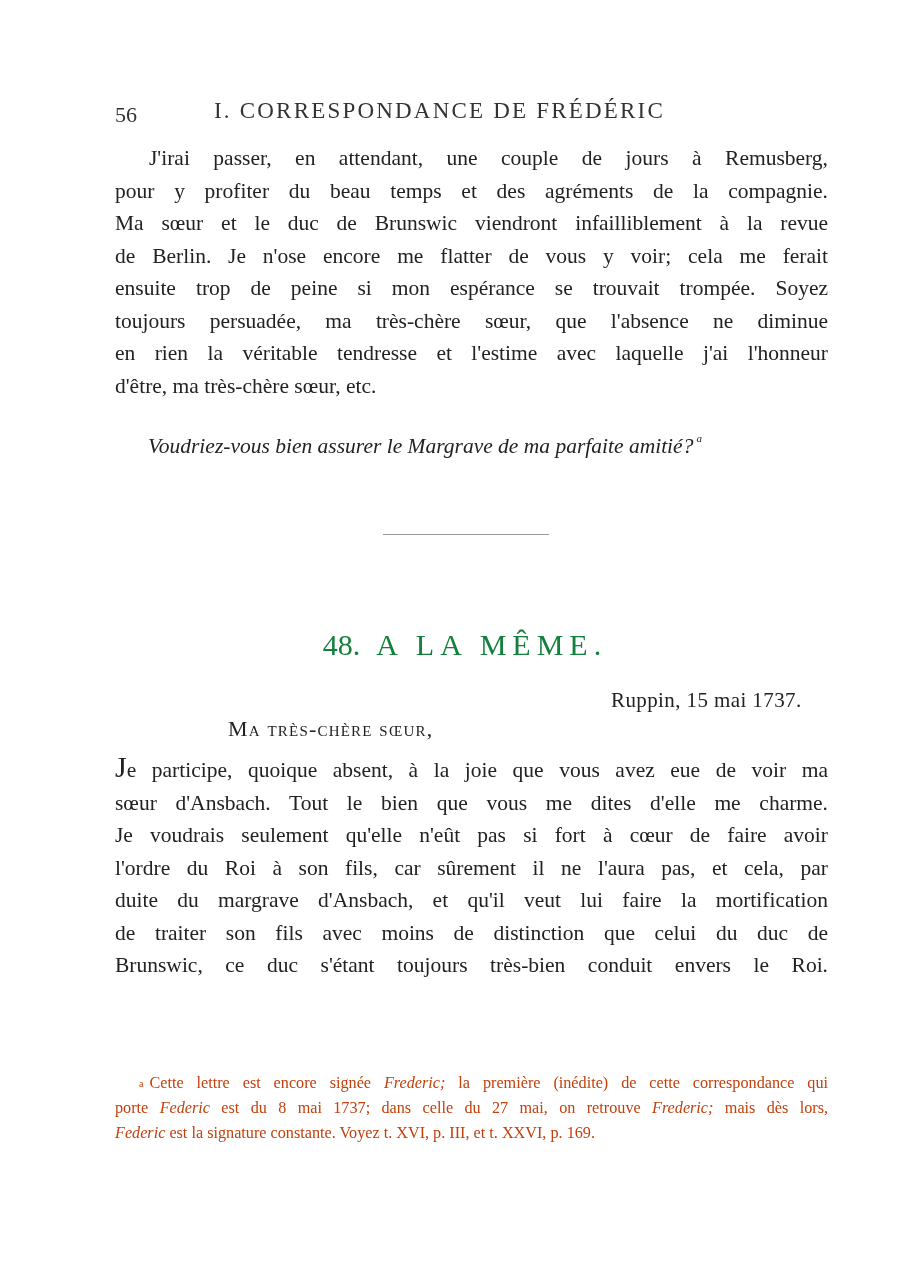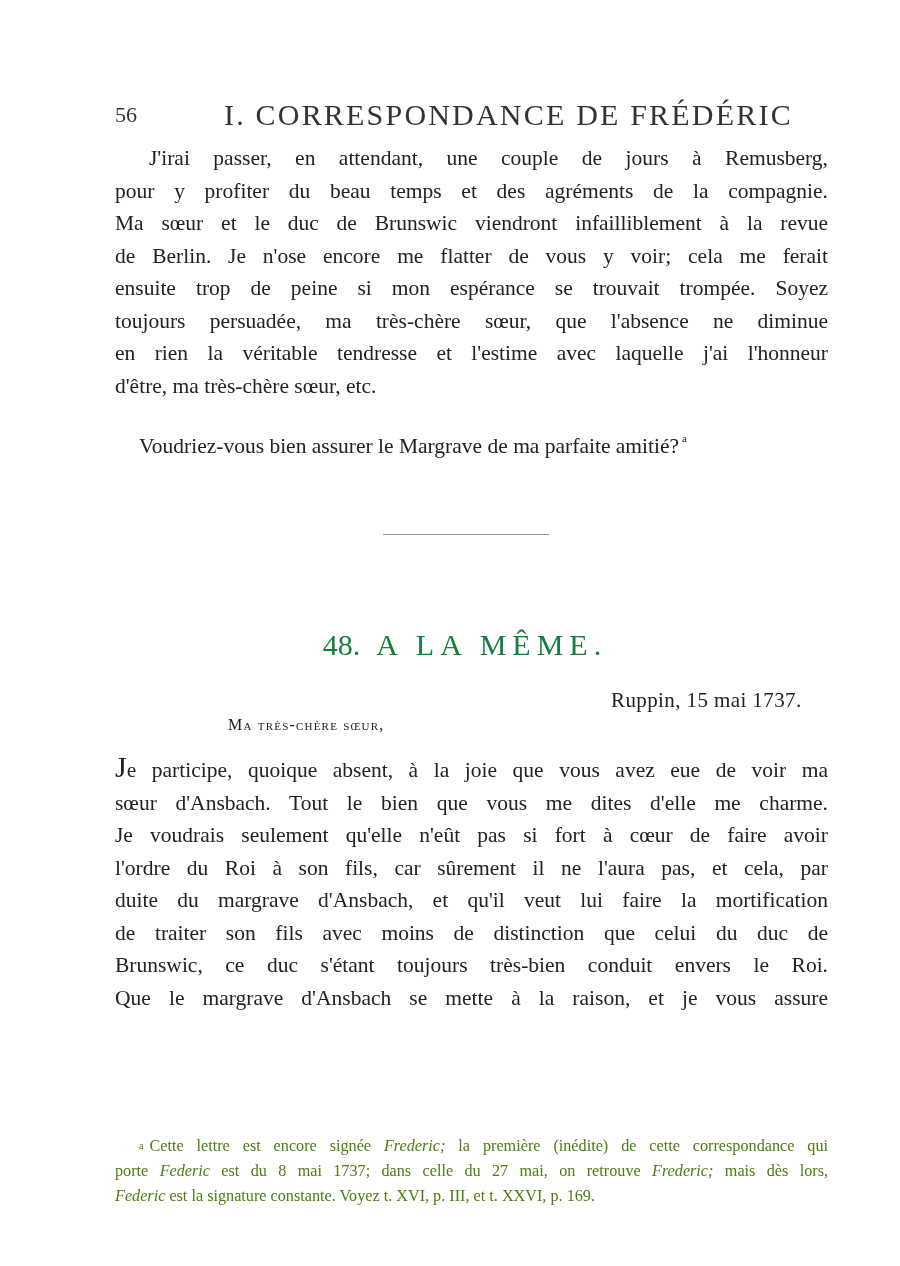--- a/index.html
+++ b/index.html
@@ -32,23 +32,23 @@
     }
     .page-number {
       position: absolute;
       left: 0;
       top: 4px;
       font-size: 22px;
       letter-spacing: 0;
     }
     .running-title {
       position: absolute;
-      left: 109px;
+      left: 99px;
       top: 0;
-      font-size: 30px;
+      font-size: 23px;
       letter-spacing: 2.2px;
       white-space: nowrap;
     }
     .para {
       position: absolute;
       left: 100px;
       width: 713px;
       font-size: 21.5px;
       line-height: 32.5px;
       text-align: justify;
@@ -61,23 +61,24 @@
       height: 32.5px;
     }
     .para .line.last {
       text-align-last: left;
     }
     .indent { padding-left: 34px; }
     .p1 { top: 142px; }
     .p2 {
       position: absolute;
       top: 434px;
-      left: 124px;
+      left: 133px;
       font-size: 21.5px;
       white-space: nowrap;
+      font-style: italic;
     }
     sup.note-ref {
       font-size: 11px;
       vertical-align: top;
       position: relative;
       top: -2px;
       margin-left: 3px;
     }
     .divider {
       position: absolute;
@@ -106,38 +107,38 @@
       top: 688px;
       left: 596px;
       font-size: 21px;
       letter-spacing: 0.4px;
       white-space: nowrap;
     }
     .salutation {
       position: absolute;
       top: 716px;
       left: 213px;
-      font-size: 16px;
+      font-size: 22px;
       font-variant: small-caps;
       letter-spacing: 1.2px;
       white-space: nowrap;
     }
     .p3 { top: 754px; }
     .dropcap {
       font-size: 30px;
       line-height: 20px;
     }
     .footnote {
       position: absolute;
-      top: 1128px;
+      top: 1070px;
       left: 100px;
       width: 713px;
       font-size: 16.2px;
-      line-height: 36px;
-      color: #4d7c0f;
+      line-height: 27px;
+      color: #c2410c;
     }
     .footnote .line {
       display: block;
       text-align: justify;
       text-align-last: justify;
       white-space: nowrap;
       height: 25px;
     }
     .footnote .line.last { text-align-last: left; }
     .footnote .fn-marker {
@@ -184,21 +185,20 @@
   <div class="salutation">Ma très-chère sœur,</div>
 
   <div class="para p3">
     <span class="line"><span class="dropcap">J</span><span>e participe, quoique absent, à la joie que vous avez eue de voir ma</span></span>
     <span class="line">sœur d'Ansbach. Tout le bien que vous me dites d'elle me charme.</span>
     <span class="line">Je voudrais seulement qu'elle n'eût pas si fort à cœur de faire avoir</span>
     <span class="line">l'ordre du Roi à son fils, car sûrement il ne l'aura pas, et cela, par</span>
     <span class="line">duite du margrave d'Ansbach, et qu'il veut lui faire la mortification</span>
     <span class="line">de traiter son fils avec moins de distinction que celui du duc de</span>
     <span class="line">Brunswic, ce duc s'étant toujours très-bien conduit envers le Roi.</span>
-    <span class="line">Que le margrave d'Ansbach se mette à la raison, et je vous assure</span>
   </div>
 
   <div class="footnote">
     <span class="line"><span class="fn-marker">a</span><span>Cette lettre est encore signée </span><i>Frederic;</i><span> la première (inédite) de cette correspondance qui</span></span>
     <span class="line"><span>porte </span><i>Federic</i><span> est du 8 mai 1737; dans celle du 27 mai, on retrouve </span><i>Frederic;</i><span> mais dès lors,</span></span>
     <span class="line last"><i>Federic</i><span> est la signature constante. Voyez t. XVI, p. III, et t. XXVI, p. 169.</span></span>
   </div>
 
 </div>
 

